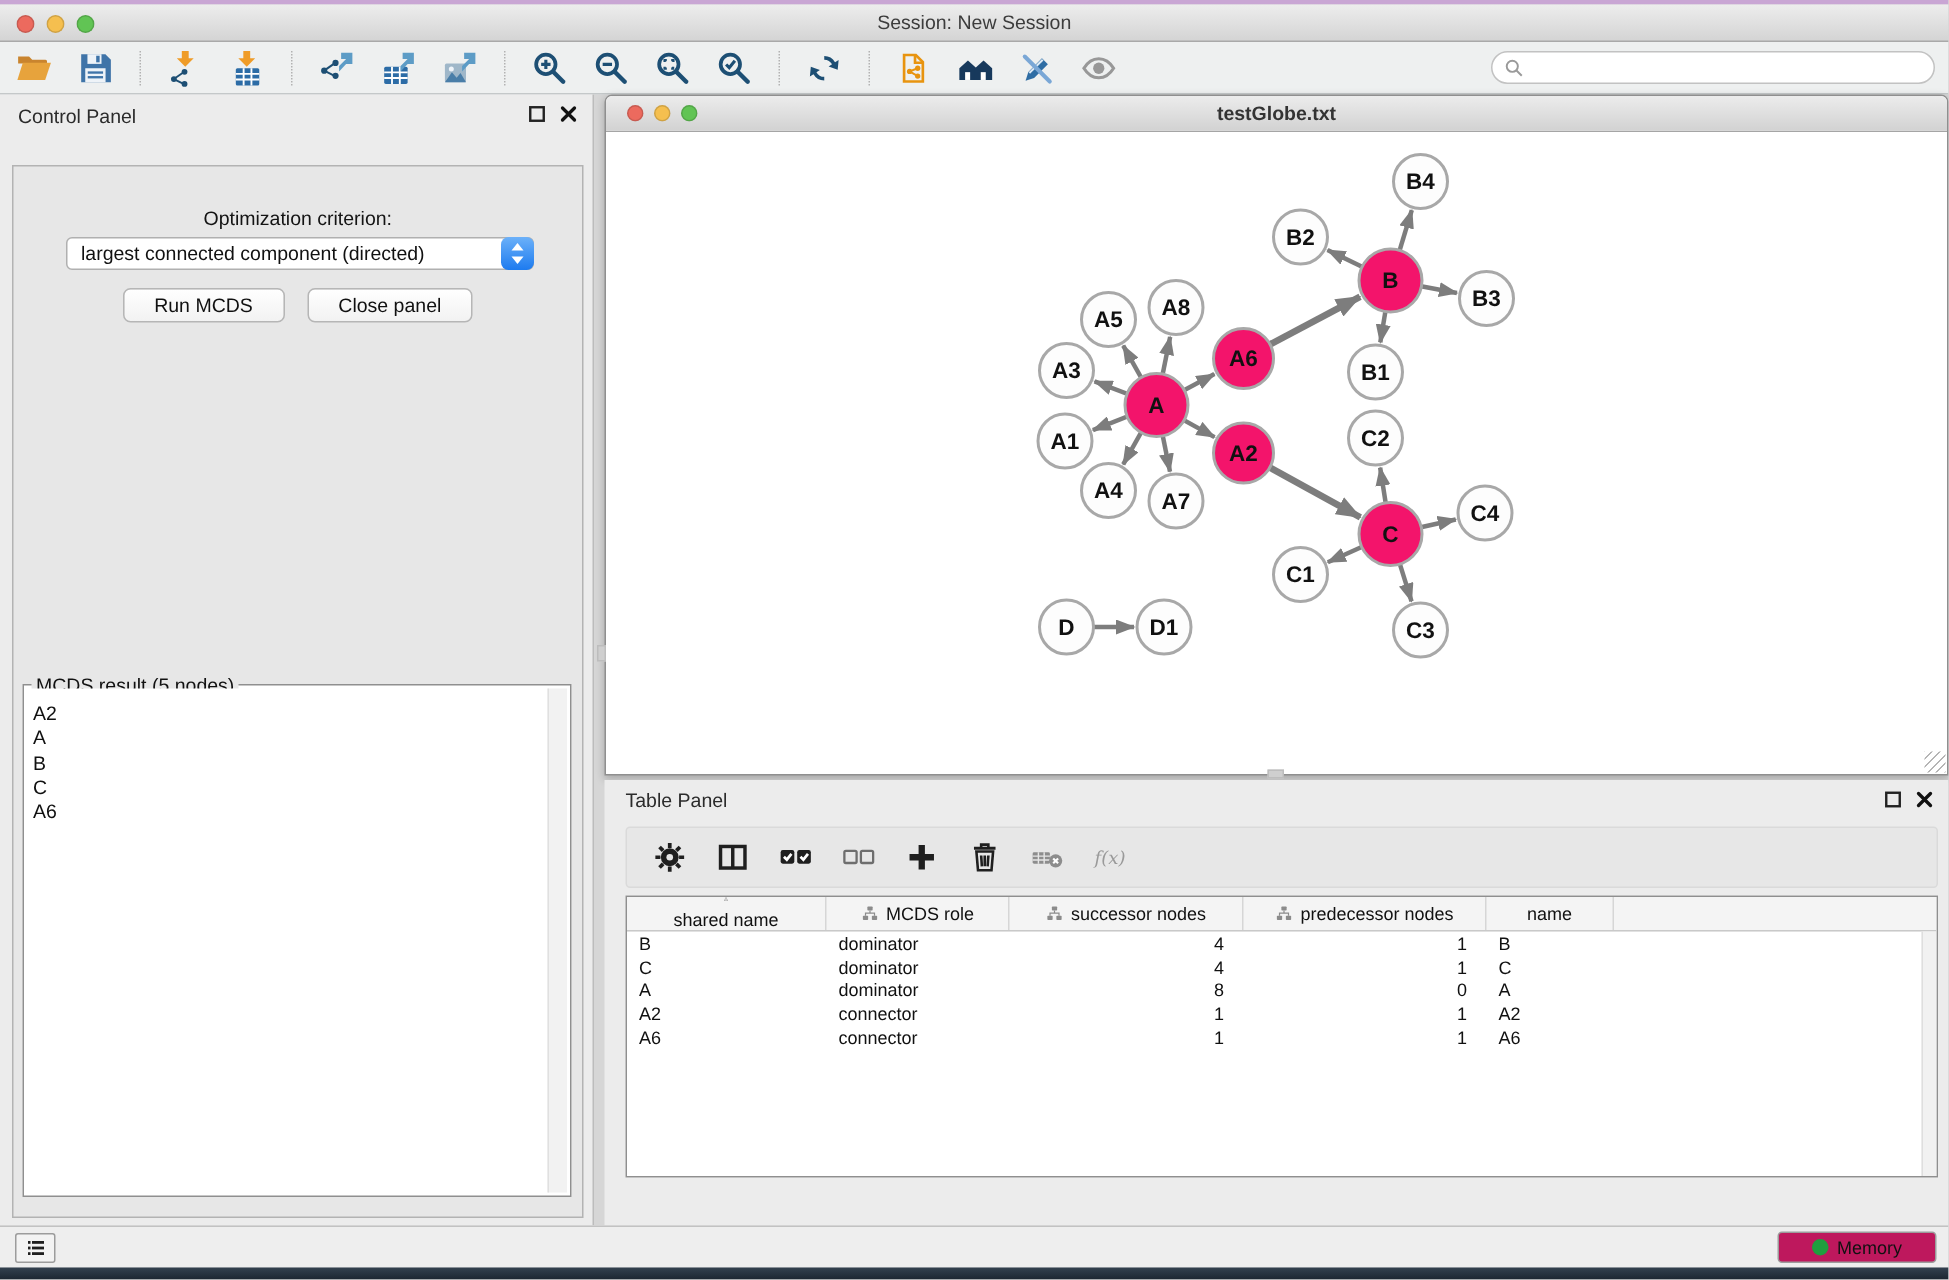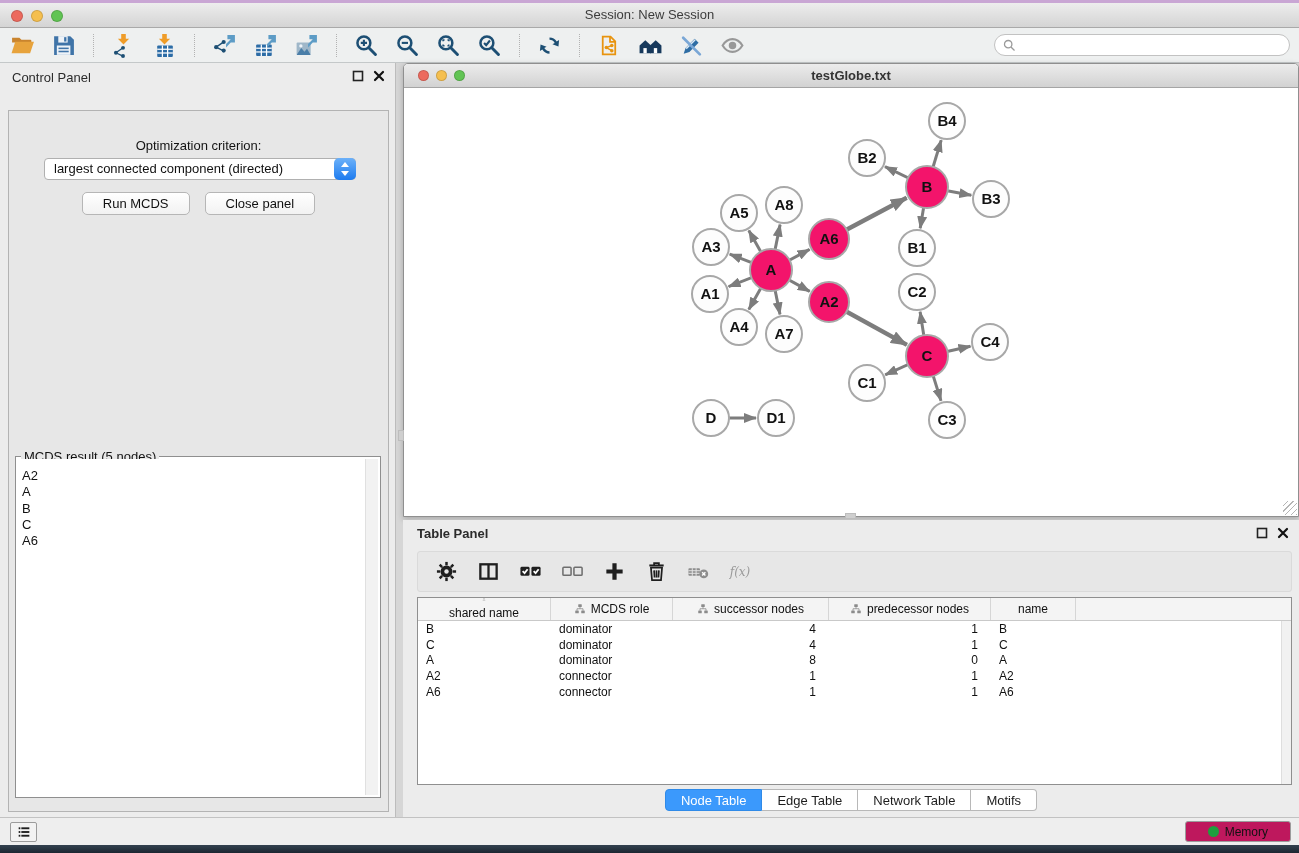--- a/index.html
+++ b/index.html
@@ -55,21 +55,21 @@
   .network-window { position:absolute; left:403px; top:63px; width:896px; height:454px; background:#fff; border:1px solid #8f8f8f; border-radius:5px 5px 0 0; box-shadow:0 2px 6px rgba(0,0,0,.22);font-weight:bold; }
   .nw-titlebar { position:relative; height:24px; background:linear-gradient(#ececec,#d2d2d2); border-bottom:1px solid #a5a5a5; border-radius:4px 4px 0 0; }
   .nw-titlebar .tl.red { left:14px; } .nw-titlebar .tl.yellow { left:32px; } .nw-titlebar .tl.green { left:50px; }
   .nw-title { text-align:center; line-height:23px; font-size:13px; color:#333; }
   .nw-content { position:absolute; top:25px; left:0; right:0; bottom:0; background:#fff; overflow:hidden; }
   .nw-resize { position:absolute; right:1px; bottom:1px; width:14px; height:14px; background:repeating-linear-gradient(135deg, transparent 0 3px, #b5b5b5 3px 4px); cursor:nwse-resize; }
   .grip { position:absolute; background:#cfcfcf; border:1px solid #bdbdbd; }
 
   
   .table-panel { position:absolute; left:403px; top:520px; right:0; bottom:36px; background:#ececec; }
-  .tp-header { position:relative; height:26px;font-weight:bold; }
+  .tp-header { position:relative; height:26px; }
   .tp-title { position:absolute; left:14px; top:6px; font-size:13px; color:#2b2b2b; }
   .tp-toolbar { position:absolute; left:14px; right:7px; top:31px; height:41px; background:#e7e7e7; border:1px solid #dadada; border-radius:3px; display:flex; align-items:center; gap:16px; padding-left:15px; }
   .tp-icon { width:26px; height:26px; display:flex; align-items:center; justify-content:center; cursor:pointer; }
   .tp-icon svg { width:23px; height:23px; }
   .tp-icon.dis { cursor:default; }
   .fx { font-family:"DejaVu Serif",serif; font-style:italic; font-size:12px; color:#9a9a9a; }
   .tp-table { position:absolute; left:14px; right:7px; top:77px; bottom:32px; background:#fff; border:1px solid #8f8f8f; font-size:12px; overflow:hidden; }
   .thead { display:flex; height:23px; background:#f4f4f4; border-bottom:1px solid #c9c9c9; }
   .th { display:flex; align-items:center; justify-content:center; gap:5px; border-right:1px solid #d6d6d6; color:#111; }
   .th svg { width:12px; height:12px; }
@@ -618,26 +618,20 @@
         <div class="trow">
           <div class="td" style="width: 133px;">A6</div>
           <div class="td" style="width: 122px;">connector</div>
           <div class="td num" style="width: 156px;">1</div>
           <div class="td num" style="width: 162px;">1</div>
           <div class="td" style="width: 85px;">A6</div>
         </div>
       </div>
     <div class="tscroll"></div>
   </div>
-  <div class="tp-tabs">
-      <div class="tab sel">Node Table</div>
-      <div class="tab">Edge Table</div>
-      <div class="tab">Network Table</div>
-      <div class="tab">Motifs</div>
-    </div>
 </div>
 
 <div class="statusbar">
   <div class="sb-list-btn">
     <svg viewBox="0 0 24 24">
         <g fill="#1f1f1f">
           <rect x="8" y="5" width="12" height="2.8"></rect>
           <rect x="8" y="10.6" width="12" height="2.8"></rect>
           <rect x="8" y="16.2" width="12" height="2.8"></rect>
           <rect x="4" y="5" width="2.5" height="2.8"></rect>

